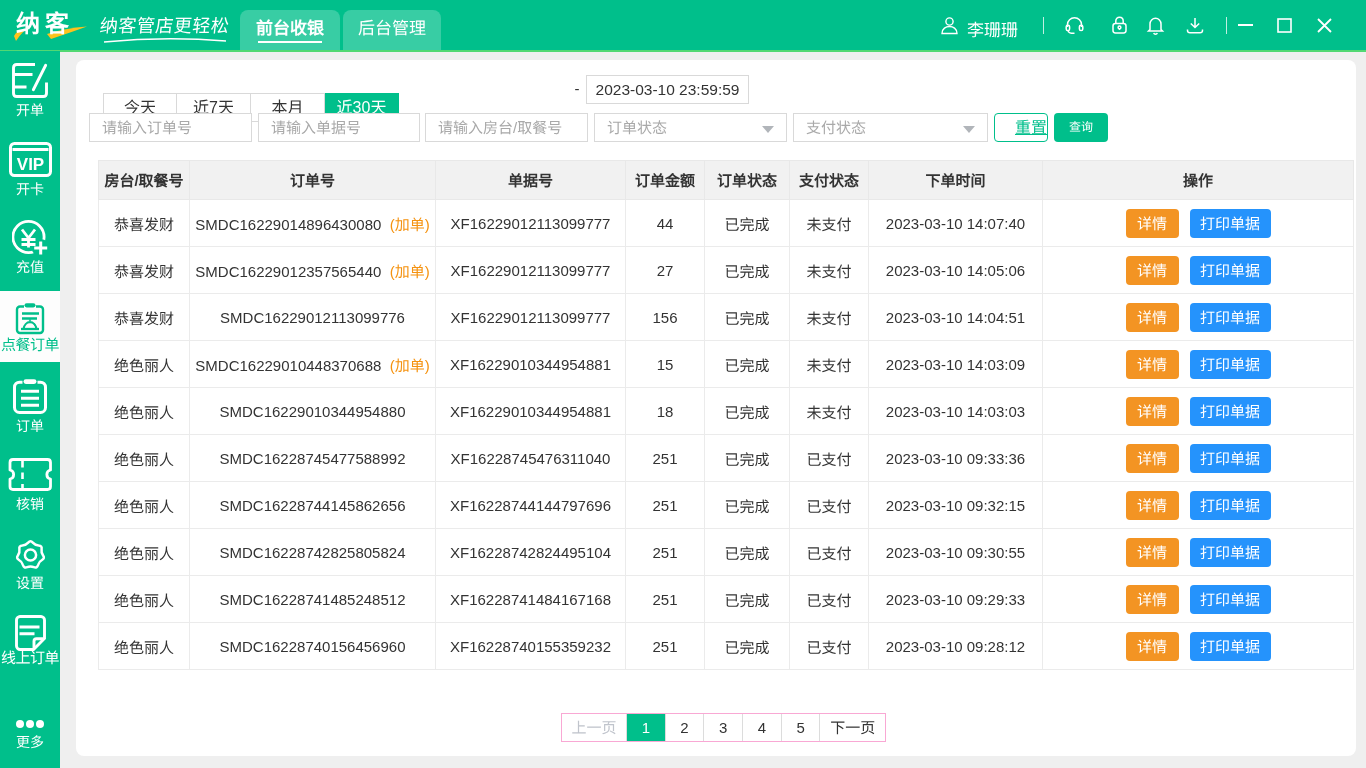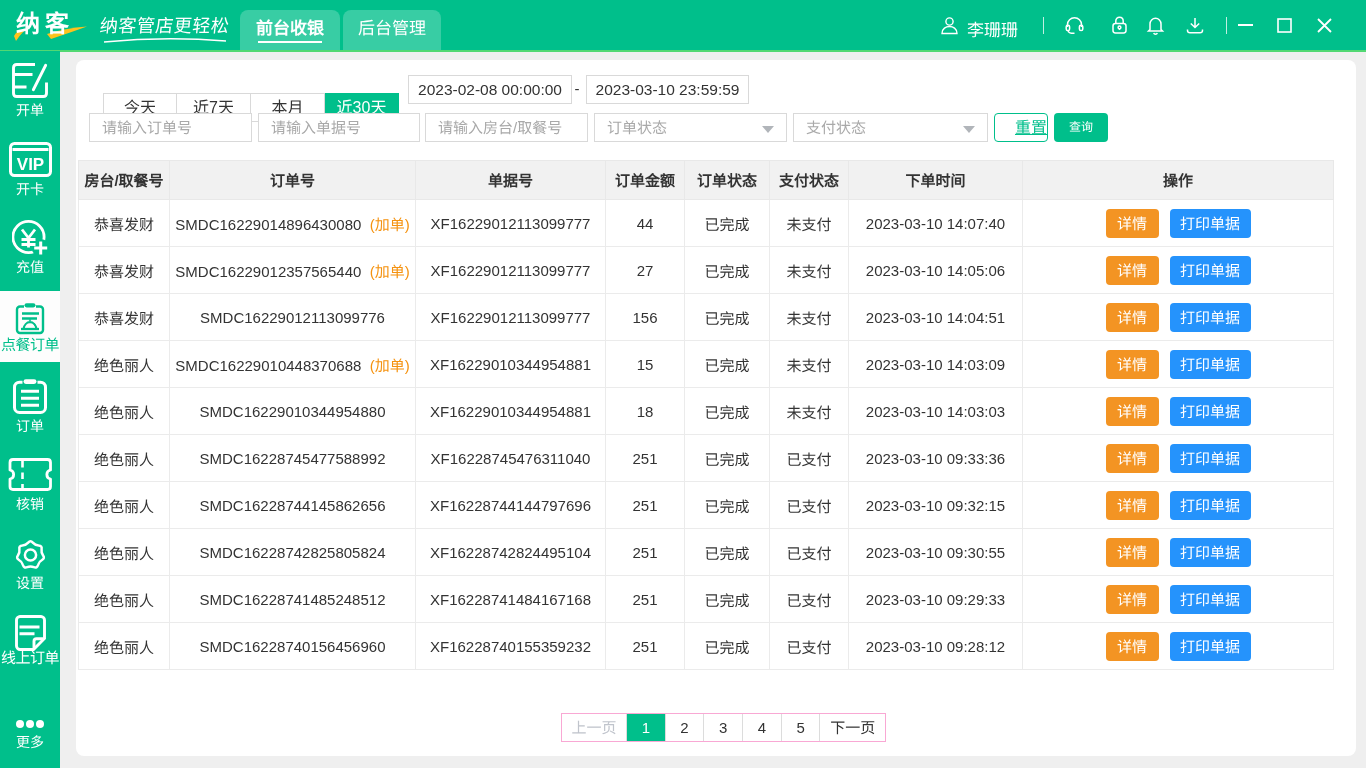--- a/index.html
+++ b/index.html
@@ -40,21 +40,21 @@
 #dash1 { position:absolute; left:494px; top:15px; width:14px; height:29px; text-align:center; line-height:27px; color:#333; font-size:15px; }
 
 
 .finput { position:absolute; top:53px; height:29px; border:1px solid #d9d9d9; background:#fff; font-size:15px; color:#a9a9a9; line-height:27px; padding-left:12px; }
 .fselect { position:absolute; top:53px; height:29px; border:1px solid #d9d9d9; background:#fff; font-size:15px; color:#a9a9a9; line-height:27px; padding-left:12px; }
 .caret { position:absolute; right:12px; top:12px; width:0; height:0; border-left:6px solid transparent; border-right:6px solid transparent; border-top:7px solid #b1b5ba; }
 #btnreset { position:absolute; left:918px; top:53px; width:54px; height:29px; border:1px solid #00bf8b; border-radius:4px; background:#fff; color:#00bf8b; font-size:16px; text-align:right; line-height:27px; text-decoration:underline; }
 #btnquery { position:absolute; left:978px; top:53px; width:54px; height:29px; border-radius:4px; background:#00bf8b; color:#fff; font-size:12px; text-align:center; line-height:29px; }
 
 
-#tbl { position:absolute; left:2px; top:99.5px; width:1255px; border-collapse:collapse; table-layout:fixed; font-size:15px; }
+#tbl { position:absolute; left:22px; top:99.5px; width:1255px; border-collapse:collapse; table-layout:fixed; font-size:15px; }
 #tbl th { background:#f1f1f1; font-weight:bold; color:#333; height:39.5px; border:1px solid #e8e8e8; font-size:15px; }
 #tbl td { height:47px; border:1px solid #ebebeb; text-align:center; color:#333; background:#fff; }
 .jiadan { color:#f5920f; }
 .opbtn { display:inline-block; height:29px; border-radius:4px; color:#fff; font-size:15px; text-align:center; line-height:29px; vertical-align:middle; }
 .detail { width:53px; background:#f39423; margin-right:11px; }
 .print { width:81px; background:#2593fc; }
 
 
 #pager { position:absolute; left:485px; top:653px; height:29px; display:flex; border:1px solid #f9a8d4; background:#fff; }
 .pcell { height:27px; border-right:1px solid #dcdcdc; text-align:center; line-height:27px; font-size:15px; color:#333; }
@@ -206,21 +206,20 @@
 </div>
 
 <div id="card">
 
   <div class="qgroup">
     <div class="qbtn first">今天</div>
     <div class="qbtn">近7天</div>
     <div class="qbtn">本月</div>
     <div class="qbtn active">近30天</div>
   </div>
-  <div class="dinput" style="left:332px;width:164px">2023-02-08 00:00:00</div>
   <div id="dash1">-</div>
   <div class="dinput" style="left:510px;width:163px">2023-03-10 23:59:59</div>
 
   <div class="finput" style="left:13px;width:163px">请输入订单号</div>
   <div class="finput" style="left:182px;width:162px">请输入单据号</div>
   <div class="finput" style="left:349px;width:163px">请输入房台/取餐号</div>
   <div class="fselect" style="left:518px;width:193px">订单状态<div class="caret"></div></div>
   <div class="fselect" style="left:717px;width:195px">支付状态<div class="caret"></div></div>
   <div id="btnreset">重置</div>
   <div id="btnquery">查询</div>

